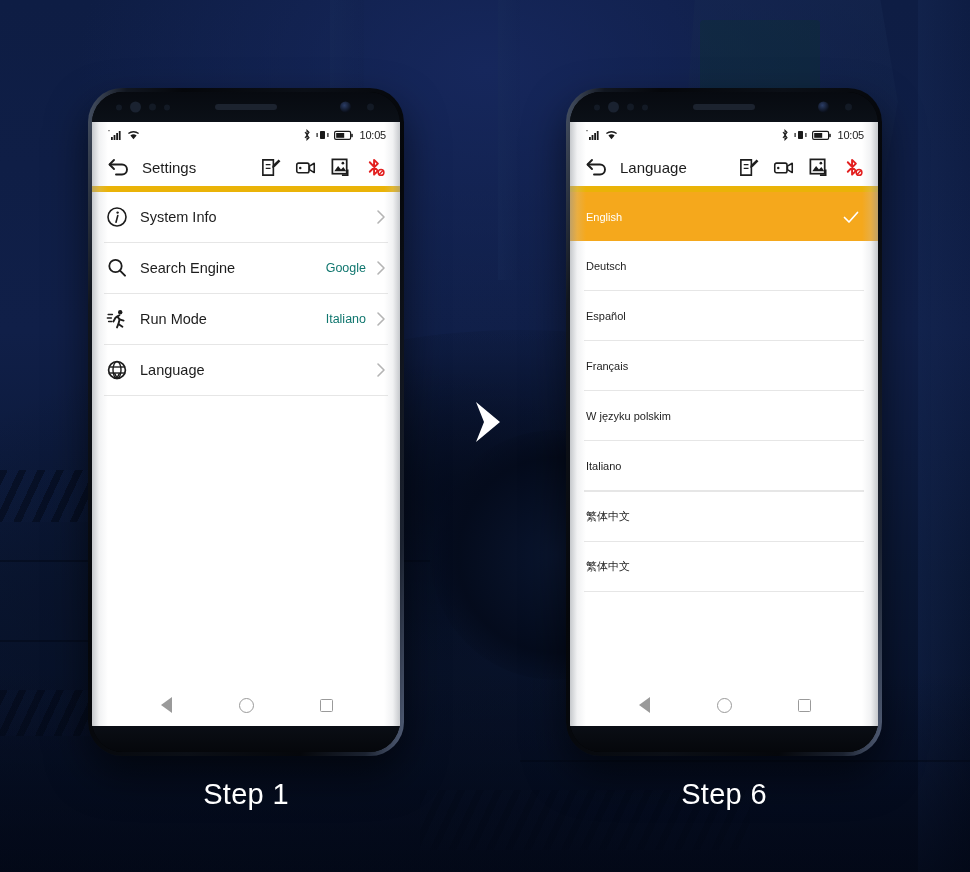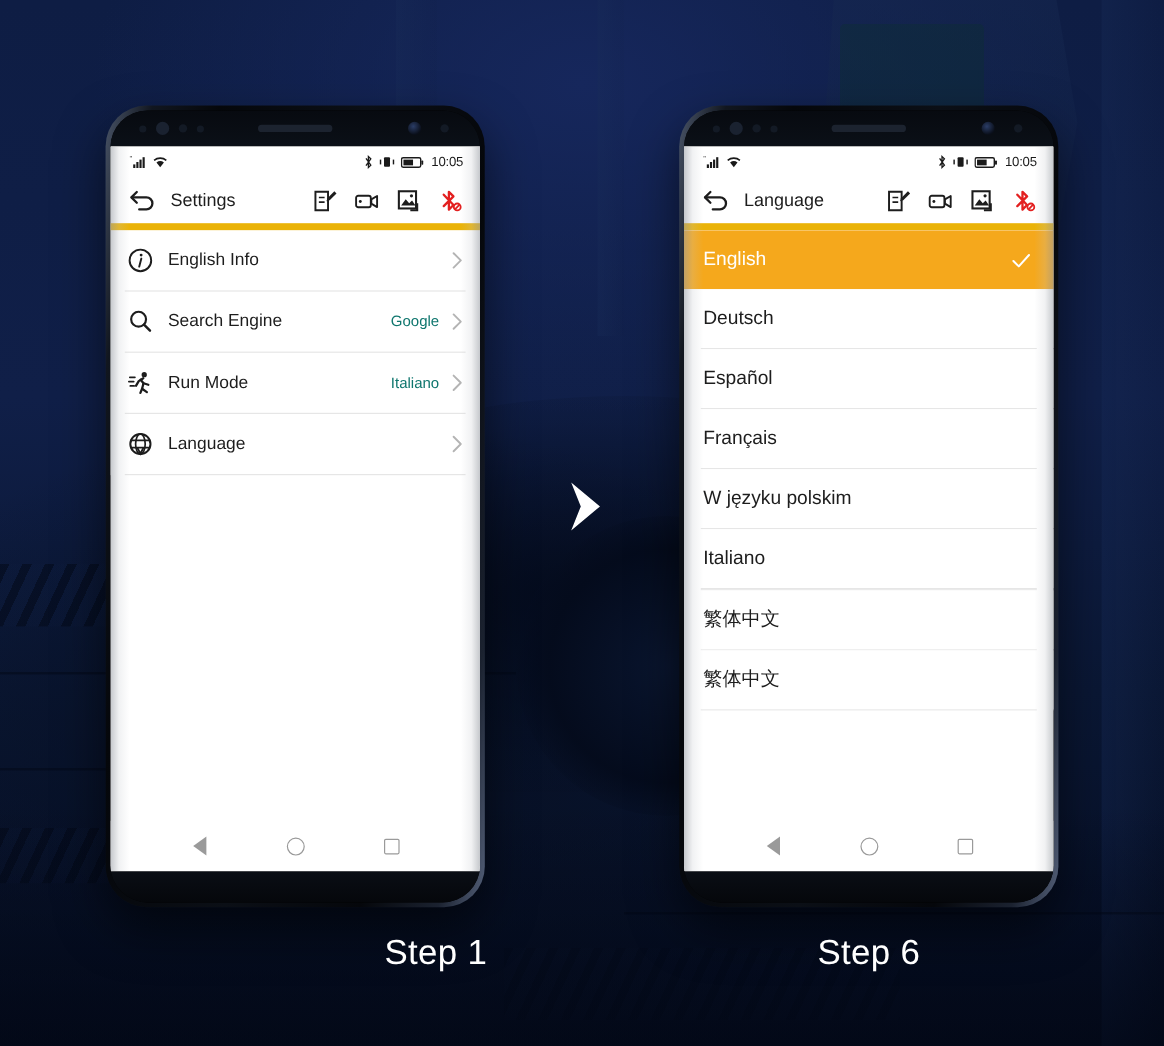--- a/index.html
+++ b/index.html
@@ -82,21 +82,21 @@
   .step-label {
     position: absolute;
     top: 778px;
     width: 320px;
     text-align: center;
     color: #ffffff;
     font-size: 29px;
     letter-spacing: 0.3px;
     font-family: "Liberation Sans", sans-serif;
   }
-  .step-label.left  { left: 86px; text-align: right; }
+  .step-label.left  { left: 86px; }
   .step-label.right { left: 564px; }
 
   .arrow {
     position: absolute;
     left: 462px; top: 396px;
     width: 52px; height: 52px;
   }
 
   
   .phone {
@@ -258,21 +258,21 @@
   .lang-row {
     position: relative;
     height: 49px;
     display: flex;
     align-items: center;
     padding: 0 18px 0 16px;
     background: #fff;
     cursor: pointer;
   }
   .lang-row.selected { background: #f5a81c; }
-  .lang-name { font-size: 16px; color: #1d1d1d; flex: 1; }
+  .lang-name { font-size: 11px; color: #1d1d1d; flex: 1; }
   .lang-row.selected .lang-name { color: #ffffff; }
   .check { width: 18px; height: 18px; }
   .lang-sep { height: 1px; margin: 0 14px; background: #e6e6e6; }
 
   
   .navbar {
     position: absolute;
     left: 0; right: 0; bottom: 0;
     height: 42px;
     display: flex;
@@ -411,21 +411,21 @@
           </div>
 
           <div class="list">
 
             <div class="row">
               <svg class="row-icon" viewBox="0 0 22 22">
                 <circle cx="11" cy="11" r="9" stroke="#1d1d1d" stroke-width="1.6" fill="none"></circle>
                 <circle cx="11.6" cy="6.6" r="1.2" fill="#1d1d1d"></circle>
                 <path d="M11.8 9.5 L10 16.2" stroke="#1d1d1d" stroke-width="1.6" stroke-linecap="round"></path>
               </svg>
-              <span class="row-label">English Info</span>
+              <span class="row-label">System Info</span>
               <span class="row-value"></span>
               <svg class="chev" viewBox="0 0 10 16">
                 <path d="M2 2 L8 8 L2 14" stroke="#b4b4b4" stroke-width="1.6" fill="none" stroke-linecap="round" stroke-linejoin="round"></path>
               </svg>
             </div>
             <div class="row-sep"></div>
 
             <div class="row">
               <svg class="row-icon" viewBox="0 0 22 22">
                 <circle cx="9.5" cy="9" r="6.2" stroke="#1d1d1d" stroke-width="1.8" fill="none"></circle>

